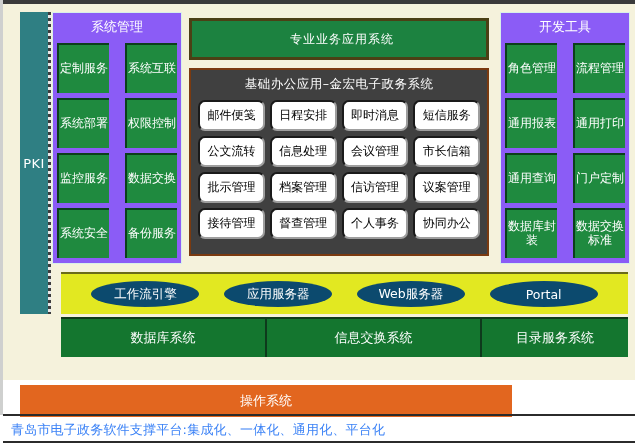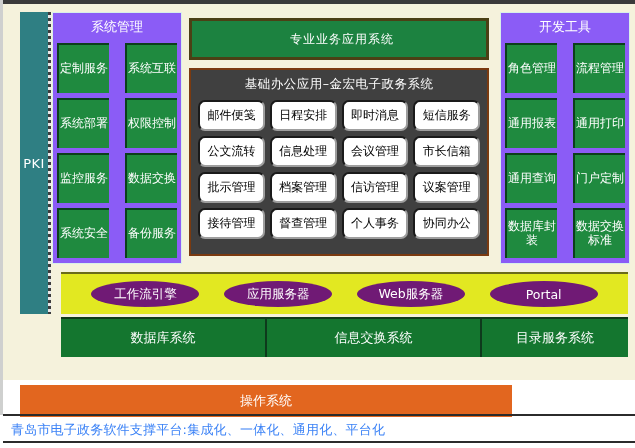--- a/index.html
+++ b/index.html
@@ -182,21 +182,21 @@
     width: 567px; height: 42px;
     background: #e2e821;
     border-top: 2px solid #6b6b1a;
     box-sizing: border-box;
     display: flex;
     align-items: center;
     justify-content: space-around;
     padding: 0 18px;
   }
   .mw-pill {
-    background: #701a75;
+    background: #0c4a6e;
     border-radius: 50%;
     width: 108px;
     height: 26px;
     display: flex;
     align-items: center;
     justify-content: center;
     color: #ffffff;
     font-size: 12.5px;
   }
 

